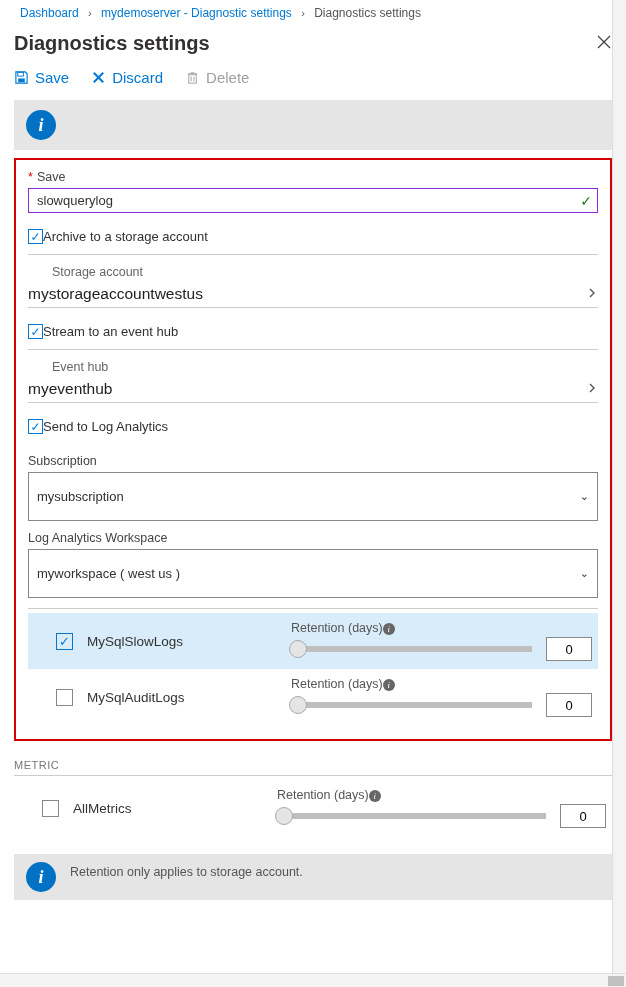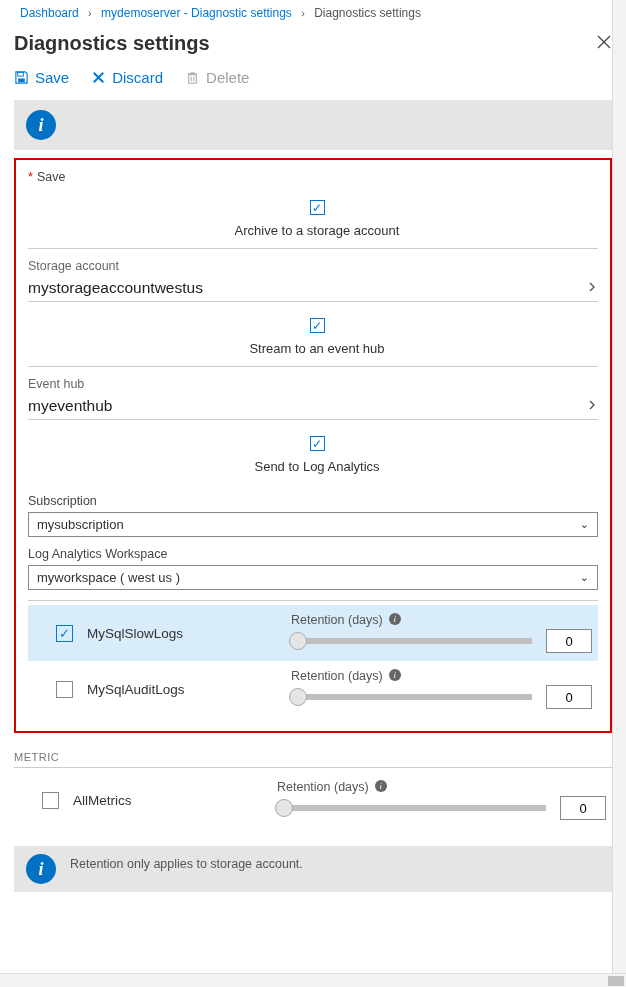--- a/index.html
+++ b/index.html
@@ -29,47 +29,47 @@
 
   .red-frame { border: 2px solid #d40000; padding: 10px 12px 14px 12px; margin-top:8px; }
 
   .field-label { font-size:12.5px; color:#444; margin-bottom:4px; display:block; }
   .req { color:#d40000; margin-right:4px; }
 
   .text-input { width:100%; border:1px solid #8a2be2; padding:4px 26px 4px 8px; font-size:13px; color:#333; position:relative; }
   .input-wrap { position:relative; }
   .input-wrap .ok-check { position:absolute; right:6px; top:50%; transform:translateY(-50%); color:#107c10; font-size:14px; }
 
-  .checkbox-row { display:flex; align-items:center; gap:8px; margin:16px 0 6px 8px;flex-direction:column; }
+  .checkbox-row { display:flex; align-items:center; gap:0; margin:16px 0 6px 0; }
   .chk { width:15px; height:15px; border:1px solid #0078d4; display:flex; align-items:center; justify-content:center; }
   .chk.checked::after { content:"✓"; color:#0078d4; font-size:12px; line-height:1; }
   .checkbox-row .lbl { font-size:13px; }
 
   .section-divider { border-top:1px solid #ccc; margin-top:10px; }
 
   .selector-block { padding: 10px 0 4px 0; border-bottom:1px solid #ccc; }
-  .selector-block .sel-label { font-size:12.5px; color:#666; margin-bottom:6px; }
+  .selector-block .sel-label { font-size:12.5px; color:#666; margin-bottom:6px;margin-left:24px; }
   .selector-block .sel-row { display:flex; align-items:center; justify-content:space-between; }
   .selector-block .sel-value { font-size:15.5px; color:#222; }
   .chevron svg { width:12px; height:12px; stroke:#555; }
 
-  .dropdown { width:100%; border:1px solid #888; padding:4px 8px; font-size:13px; display:flex; justify-content:space-between; align-items:center; margin-bottom:10px; background:#fff; }
+  .dropdown { width:100%; border:1px solid #888; padding:16px 8px; font-size:13px; display:flex; justify-content:space-between; align-items:center; margin-bottom:10px; background:#fff; }
   .dropdown .caret { font-size:11px; color:#333; }
 
   .category-label { font-size:11px; letter-spacing:0.5px; color:#777; margin:18px 0 4px 0; }
   .cat-bar { border-top:1px solid #ccc; margin-bottom:4px; }
 
   .item-row { display:flex; align-items:center; padding:8px 6px; gap:14px; }
   .item-row.selected { background:#d9ecf9; }
   .item-row .item-chk { width:17px; height:17px; border:1px solid #888; display:flex; align-items:center; justify-content:center; margin-left:22px; flex-shrink:0; }
   .item-row .item-chk.checked { border-color:#0078d4; }
   .item-row .item-chk.checked::after{ content:"✓"; color:#0078d4; font-size:13px; }
   .item-row .item-name { flex:0 0 190px; font-size:13.5px; color:#333; }
   .item-row .retention { flex:1; }
-  .retention .r-label { font-size:12.5px; color:#555; display:flex; align-items:flex-start; gap:6px; margin-bottom:2px;}
+  .retention .r-label { font-size:12.5px; color:#555; display:flex; align-items:flex-end; gap:0; margin-bottom:2px;}
   .retention .r-label .i-circ { width:12px;height:12px;border-radius:50%;background:#666;color:#fff;font-size:9px;display:flex;align-items:center;justify-content:center;font-style:italic;font-family:Georgia,serif;}
   .retention .slider { display:flex; align-items:center; gap:14px; }
   .track { flex:1; height:6px; background:#bfbfbf; position:relative; }
   .thumb { width:18px; height:18px; border-radius:50%; background:#e5e5e5; border:1px solid #aaa; position:absolute; left:-2px; top:50%; transform:translateY(-50%); }
   .ret-input { width:46px; height:24px; border:1px solid #888; text-align:center; font-size:13px; }
 
   .scroll-dummy { position:absolute; bottom:0; left:0; right:0; height:14px; background:#f3f3f3; border-top:1px solid #ddd; }
   .scroll-dummy .bar { position:absolute; right:2px; top:2px; height:10px; width:16px; background:#c0c0c0; }
   .scroll-right { position:absolute; top:0; right:0; bottom:14px; width:14px; background:#f3f3f3; border-left:1px solid #ddd;}
 </style>
@@ -126,20 +126,24 @@
 
   <div class="info-banner">
     <div class="info-icon">
         <span>i</span>
       </div>
   </div>
 
   <div class="red-frame">
 
     <label class="field-label"><span class="req">*</span><span>Save</span></label>
+    <div class="input-wrap">
+      <input class="text-input" type="text" value="slowquerylog" style="">
+      <span class="ok-check">✓</span>
+    </div>
 
     <div class="checkbox-row">
       <div class="chk checked"></div>
       <span class="lbl">Archive to a storage account</span>
     </div>
     <div class="section-divider"></div>
     <div class="selector-block">
       <div class="sel-label">Storage account</div>
       <div class="sel-row">
         <div class="sel-value">mystorageaccountwestus</div>

